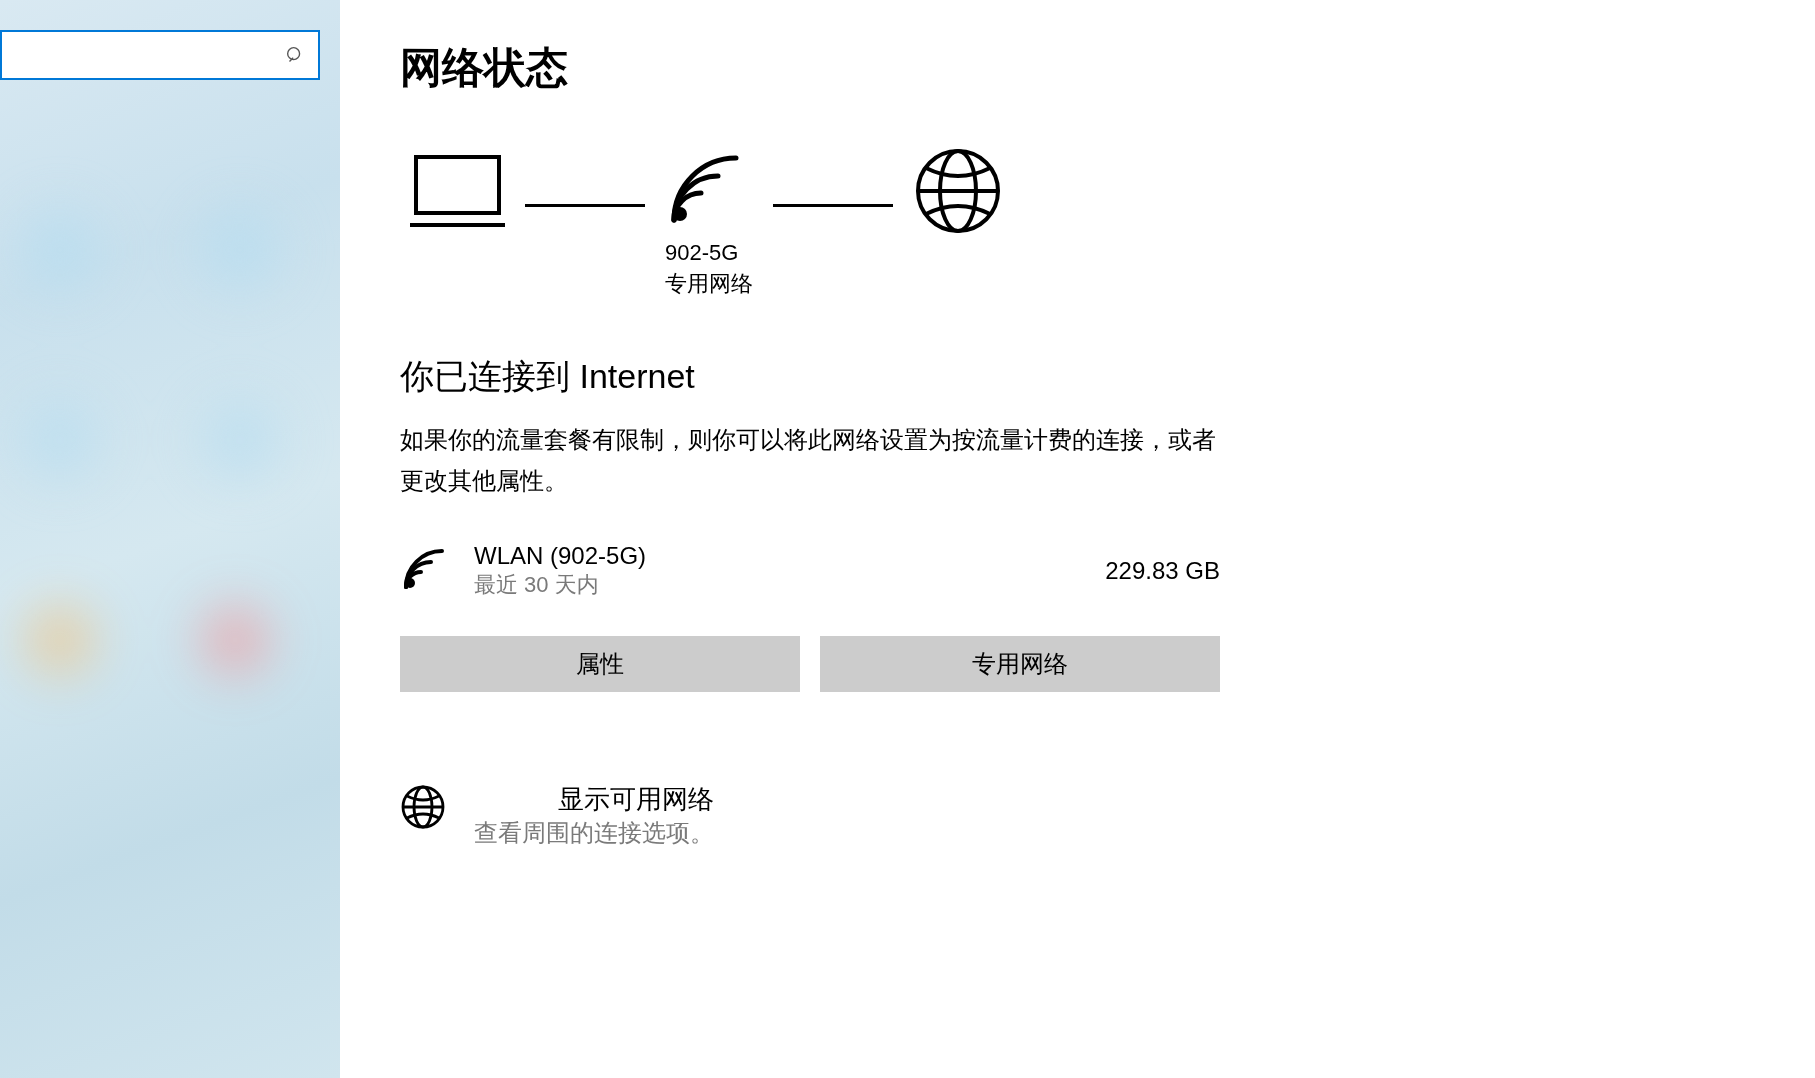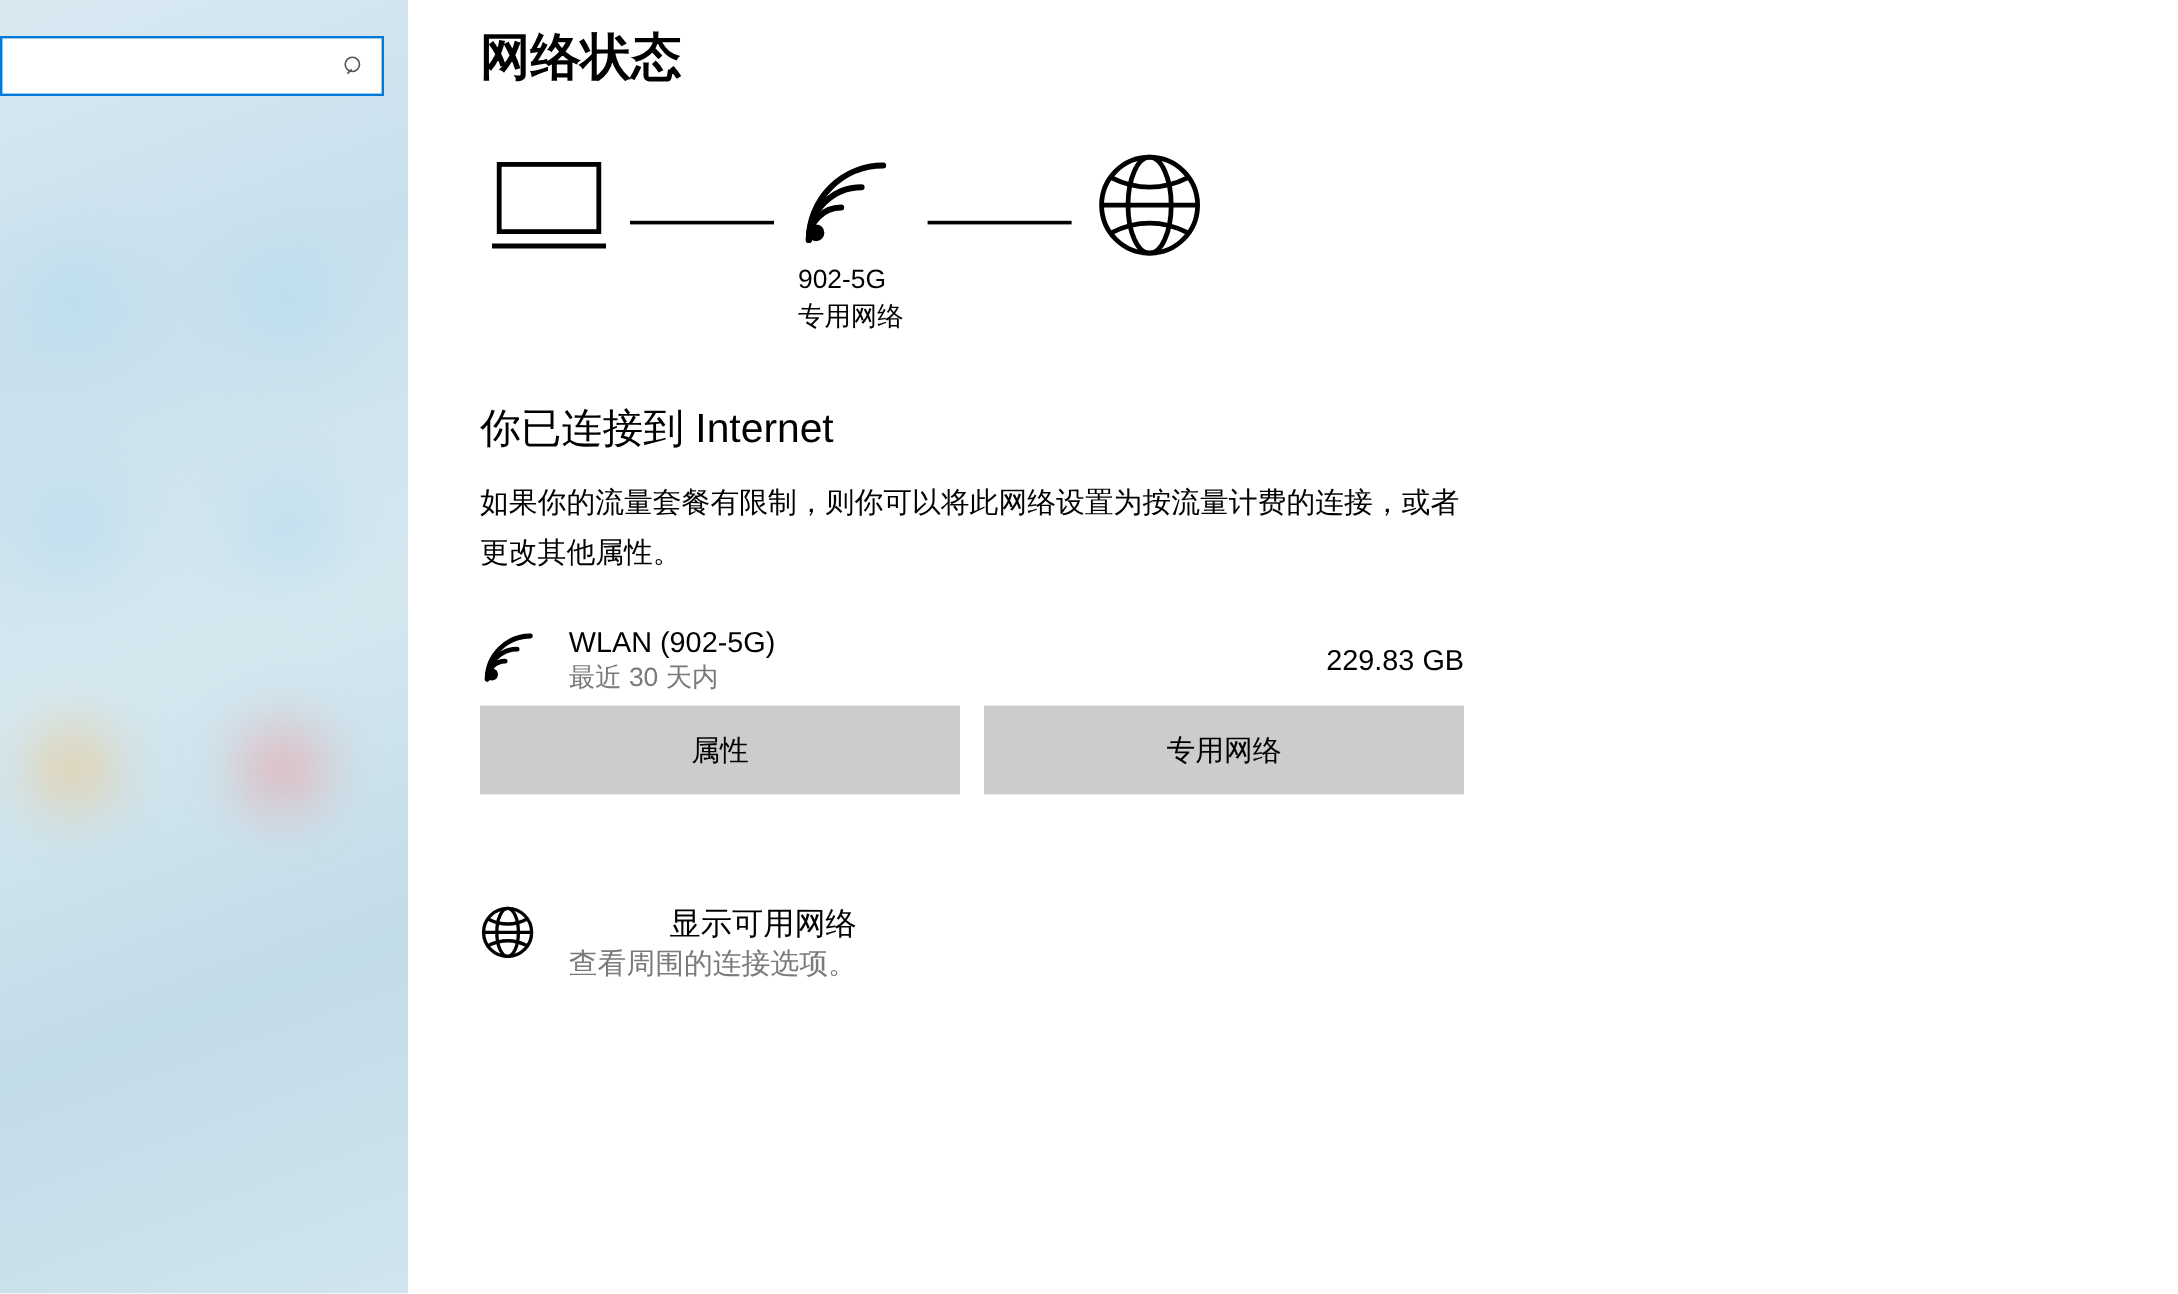--- a/index.html
+++ b/index.html
@@ -55,21 +55,21 @@
     font-size: 18px;
     background: transparent;
   }
   .search-box .icon {
     width: 22px;
     height: 22px;
     color: #555;
   }
   .main {
     flex: 1;
-    padding: 20px 60px;
+    padding: 40px 60px;
     color: #000000;
   }
   .page-title {
     font-size: 42px;
     font-weight: 600;
     margin-bottom: 50px;
   }
   .diagram {
     display: flex;
     align-items: center;
@@ -103,21 +103,21 @@
   .description {
     font-size: 24px;
     line-height: 1.7;
     max-width: 820px;
     margin-bottom: 40px;
   }
   .network-row {
     display: flex;
     align-items: center;
     max-width: 820px;
-    margin-bottom: 8px;
+    margin-bottom: 36px;
   }
   .network-row .wifi-ic {
     width: 50px;
     margin-right: 24px;
   }
   .network-info {
     flex: 1;
   }
   .network-name {
     font-size: 24px;
@@ -133,21 +133,21 @@
   .button-row {
     display: flex;
     gap: 20px;
     max-width: 820px;
     margin-bottom: 90px;
   }
   .gray-button {
     flex: 1;
     background: #cccccc;
     border: none;
-    height: 74px;
+    height: 56px;
     font-size: 24px;
     font-family: inherit;
     cursor: pointer;
   }
   .link-row {
     display: flex;
     align-items: flex-start;
     gap: 28px;
     cursor: pointer;
     text-align: right;

